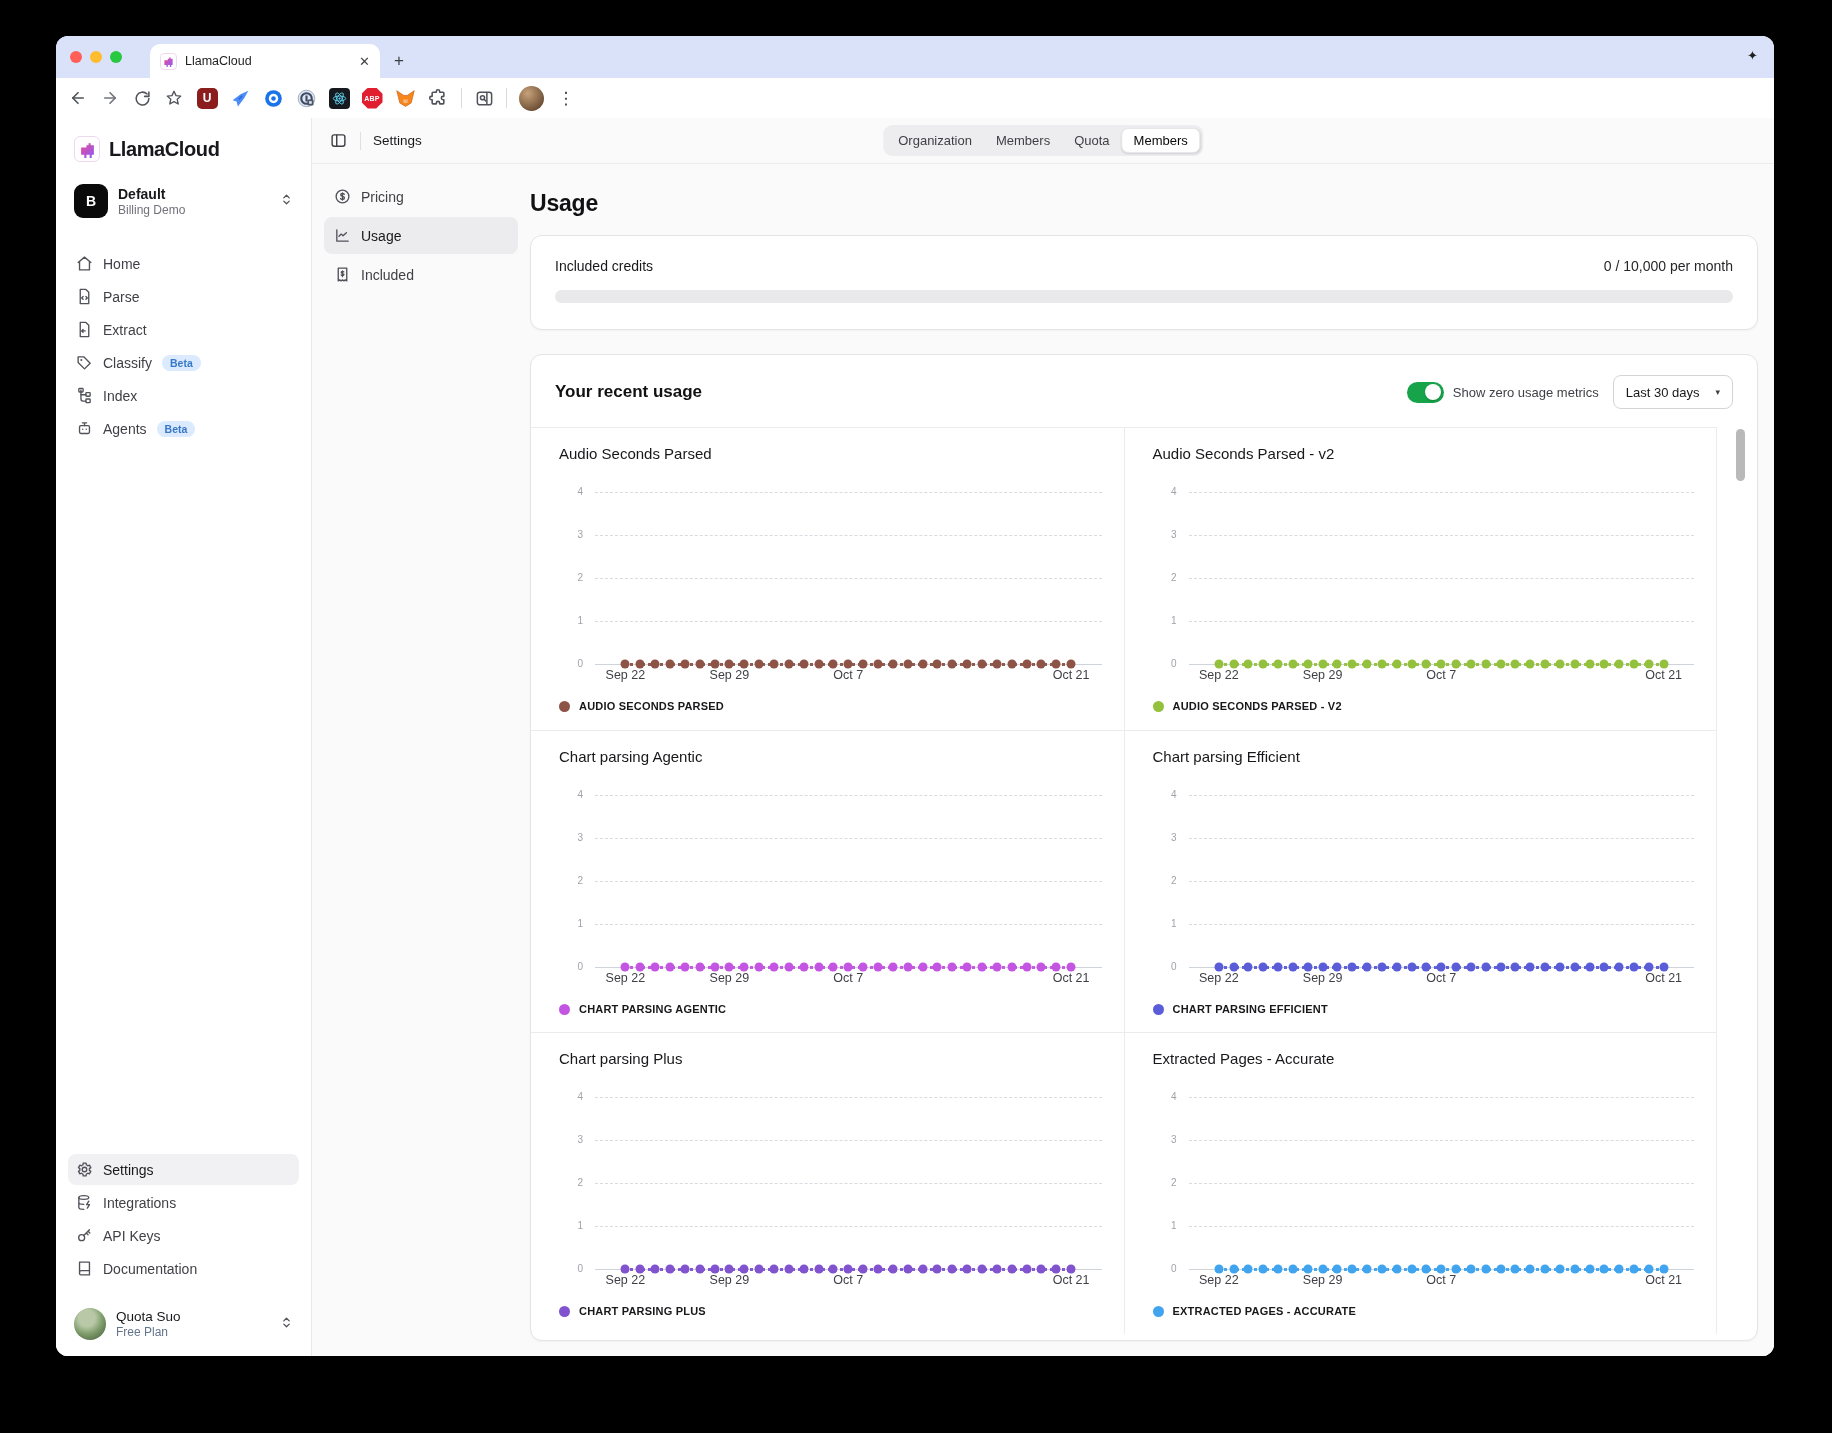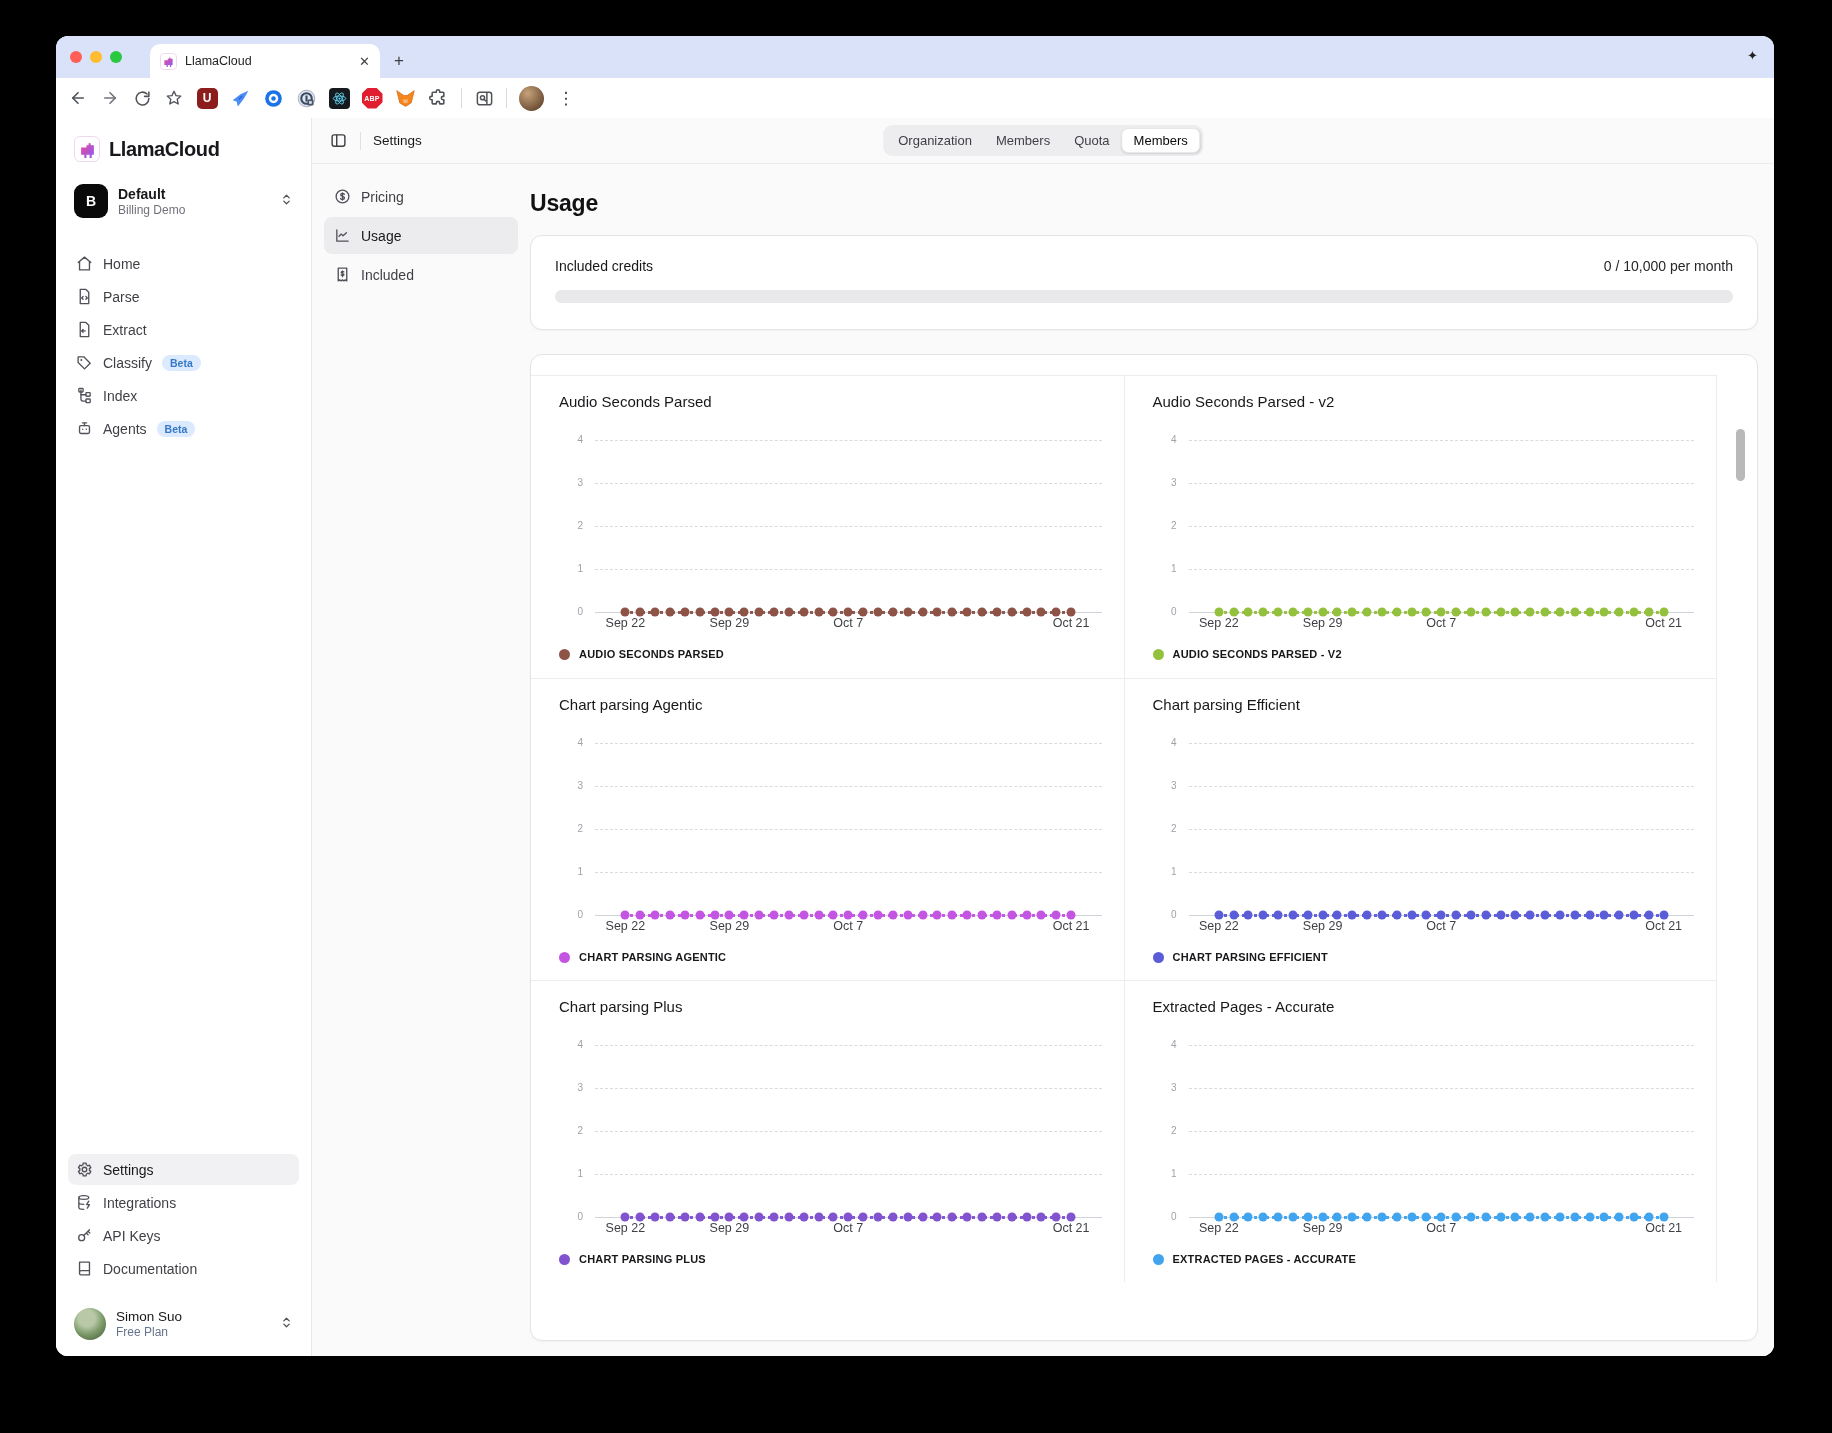--- a/index.html
+++ b/index.html
@@ -362,21 +362,21 @@
                 <path d="M5 17a2 2 0 0 1 2-2h12"></path>
               </svg>
             </span>
             <span>Documentation</span>
           </div>
         </div>
 
       <div class="user">
         <span class="user-avatar"></span>
         <span>
-          <div class="user-name">Simon Suo</div>
+          <div class="user-name">Quota Suo</div>
           <div class="user-plan">Free Plan</div>
         </span>
         <span class="updown">
           <svg width="13" height="13" viewBox="0 0 24 24" fill="none" stroke="currentColor" stroke-width="2.4" stroke-linecap="round" stroke-linejoin="round">
               <path d="M7 9l5-5 5 5"></path>
               <path d="M7 15l5 5 5-5"></path>
             </svg>
         </span>
       </div>
     </div>
@@ -435,20 +435,31 @@
 
           <div class="card card-credits">
             <div class="credits-row">
               <span class="credits-label">Included credits</span>
               <span class="credits-value">0 / 10,000 per month</span>
             </div>
             <div class="progress" style="background-image: linear-gradient(to right, rgb(196, 196, 202) 0%, transparent 0px);"></div>
           </div>
 
           <div class="card card-usage">
+            <div class="usage-head">
+              <span class="usage-title">Your recent usage</span>
+              <span class="toggle">
+                  <span class="knob"></span>
+                </span>
+              <span class="toggle-label">Show zero usage metrics</span>
+              <span class="range-select">
+                <span>Last 30 days</span>
+                <span class="range-caret">▾</span>
+              </span>
+            </div>
             <div class="charts" id="charts">
                 <div class="chart-panel">
                   <div class="chart-title">Audio Seconds Parsed</div>
                   <div class="plot-wrap">
                     <div class="ylabels">
                       <span style="top: 182px;">0</span>
                       <span style="top: 139px;">1</span>
                       <span style="top: 96px;">2</span>
                       <span style="top: 53px;">3</span>
                       <span style="top: 10px;">4</span>

